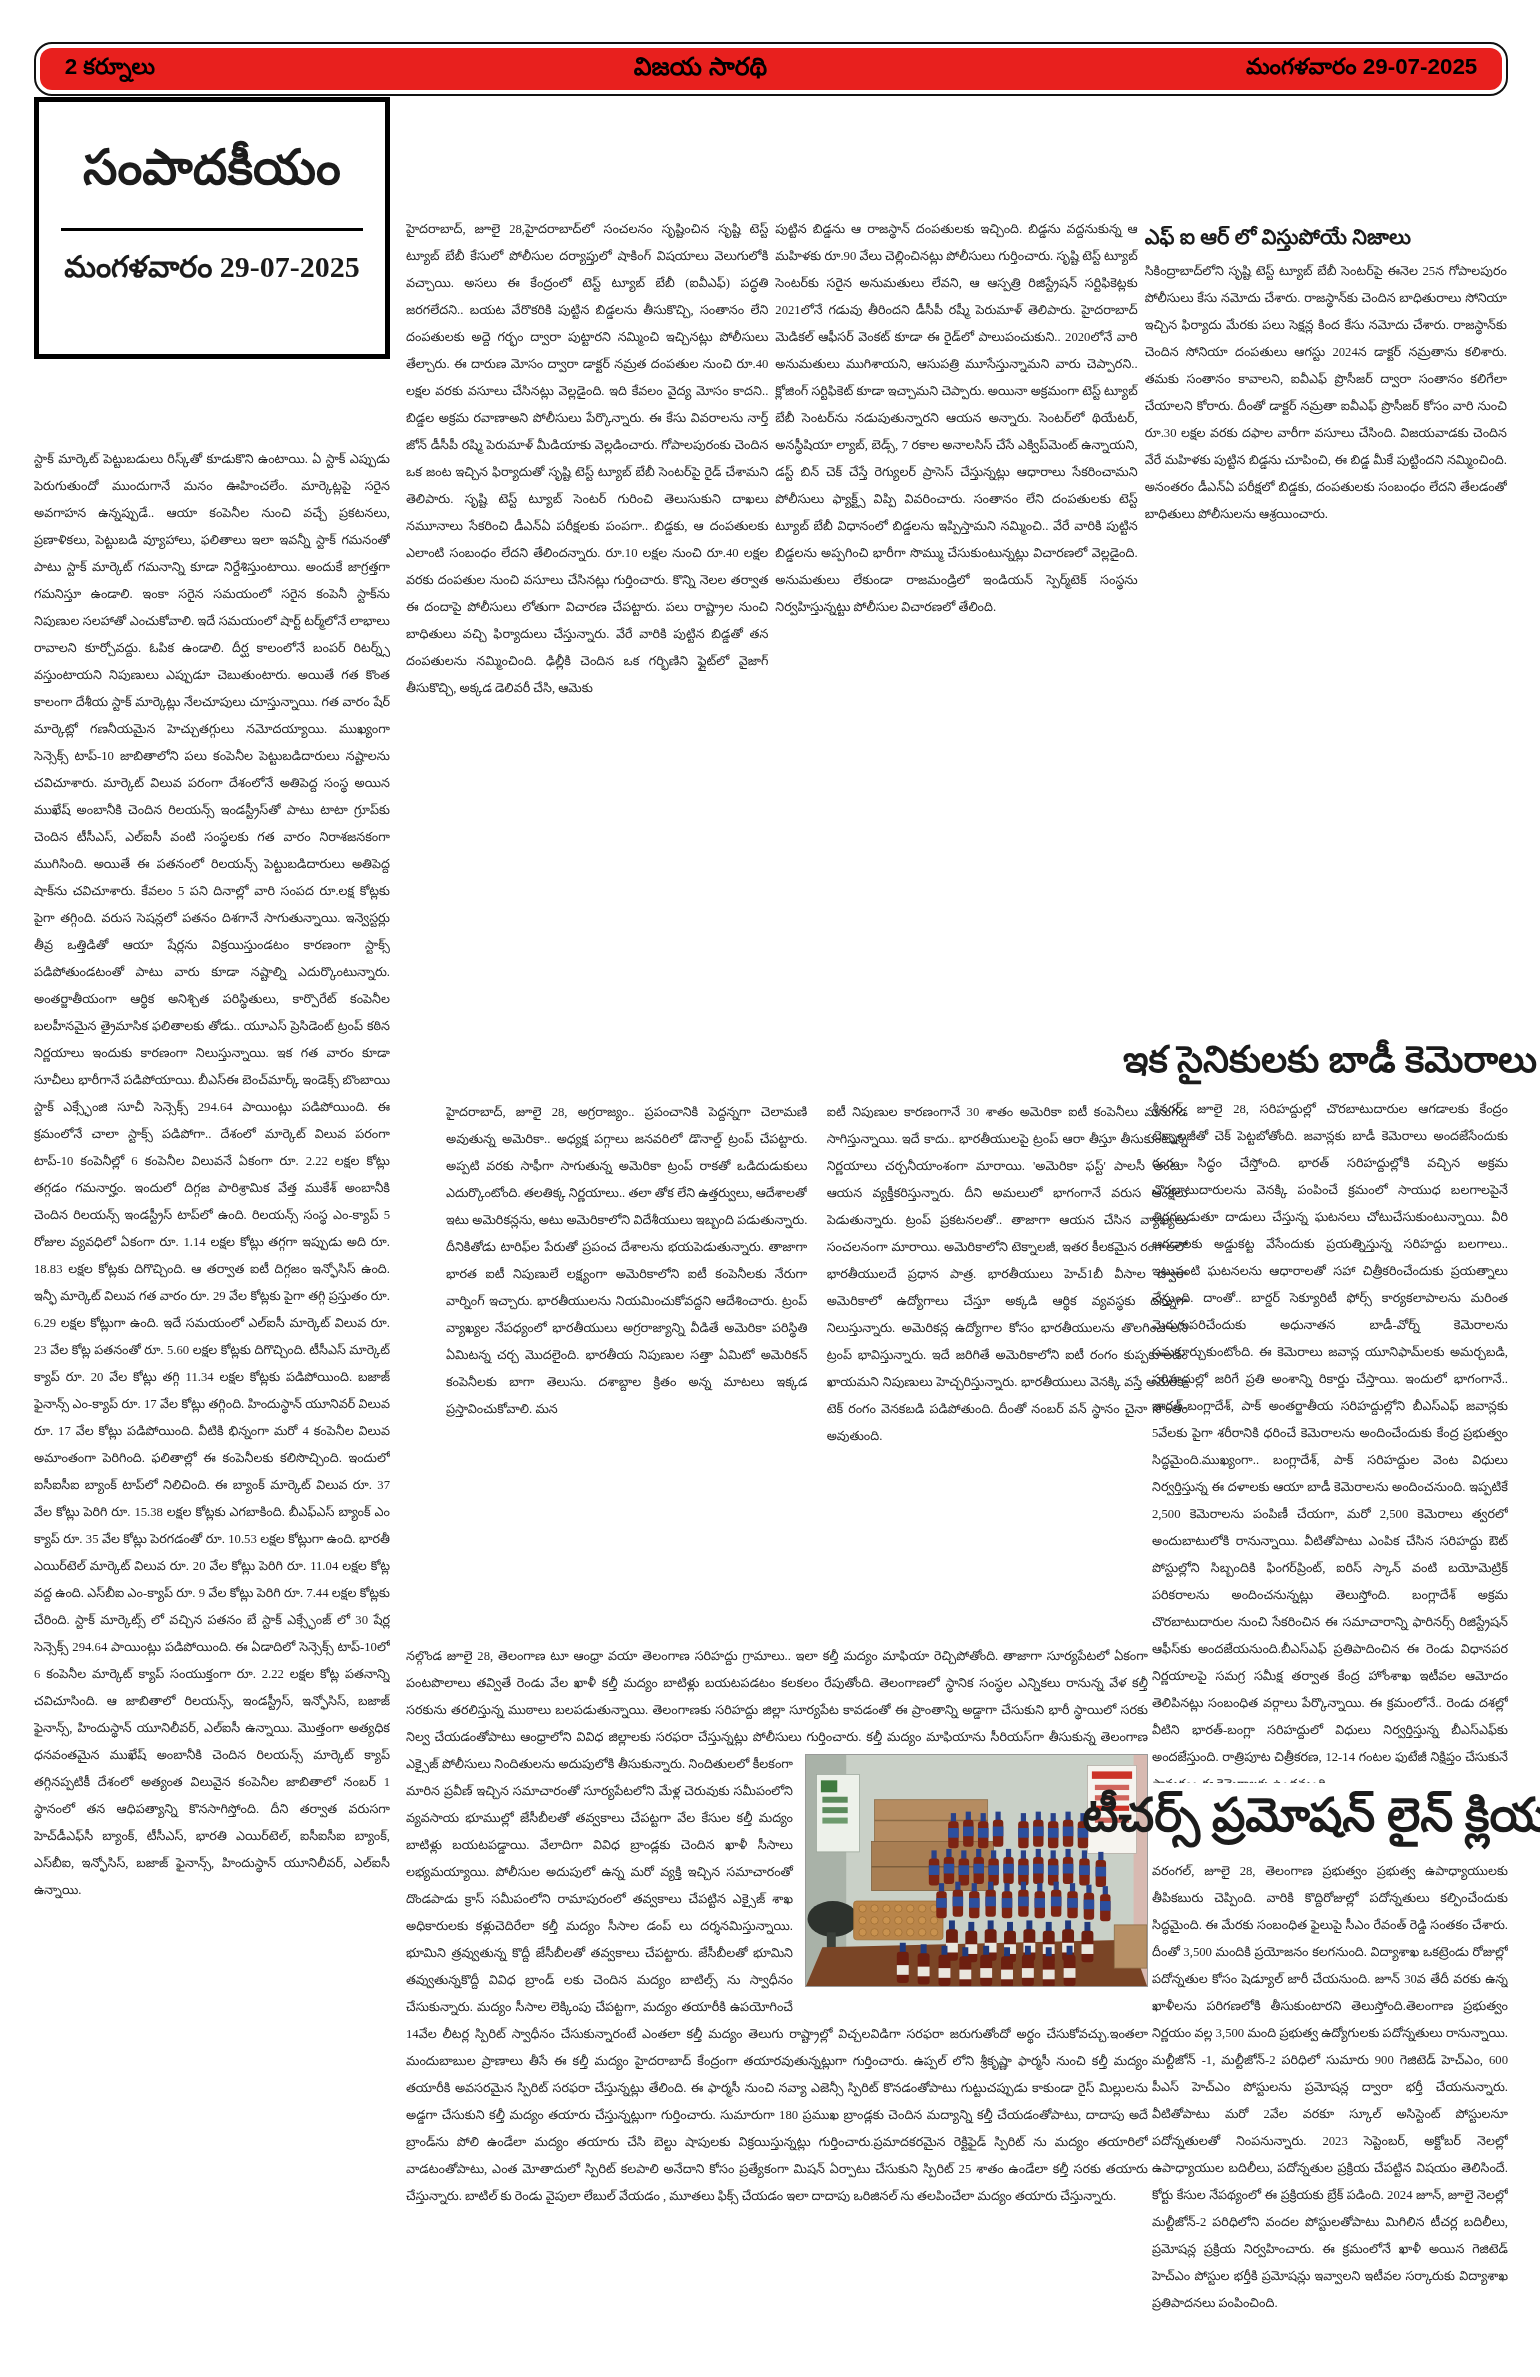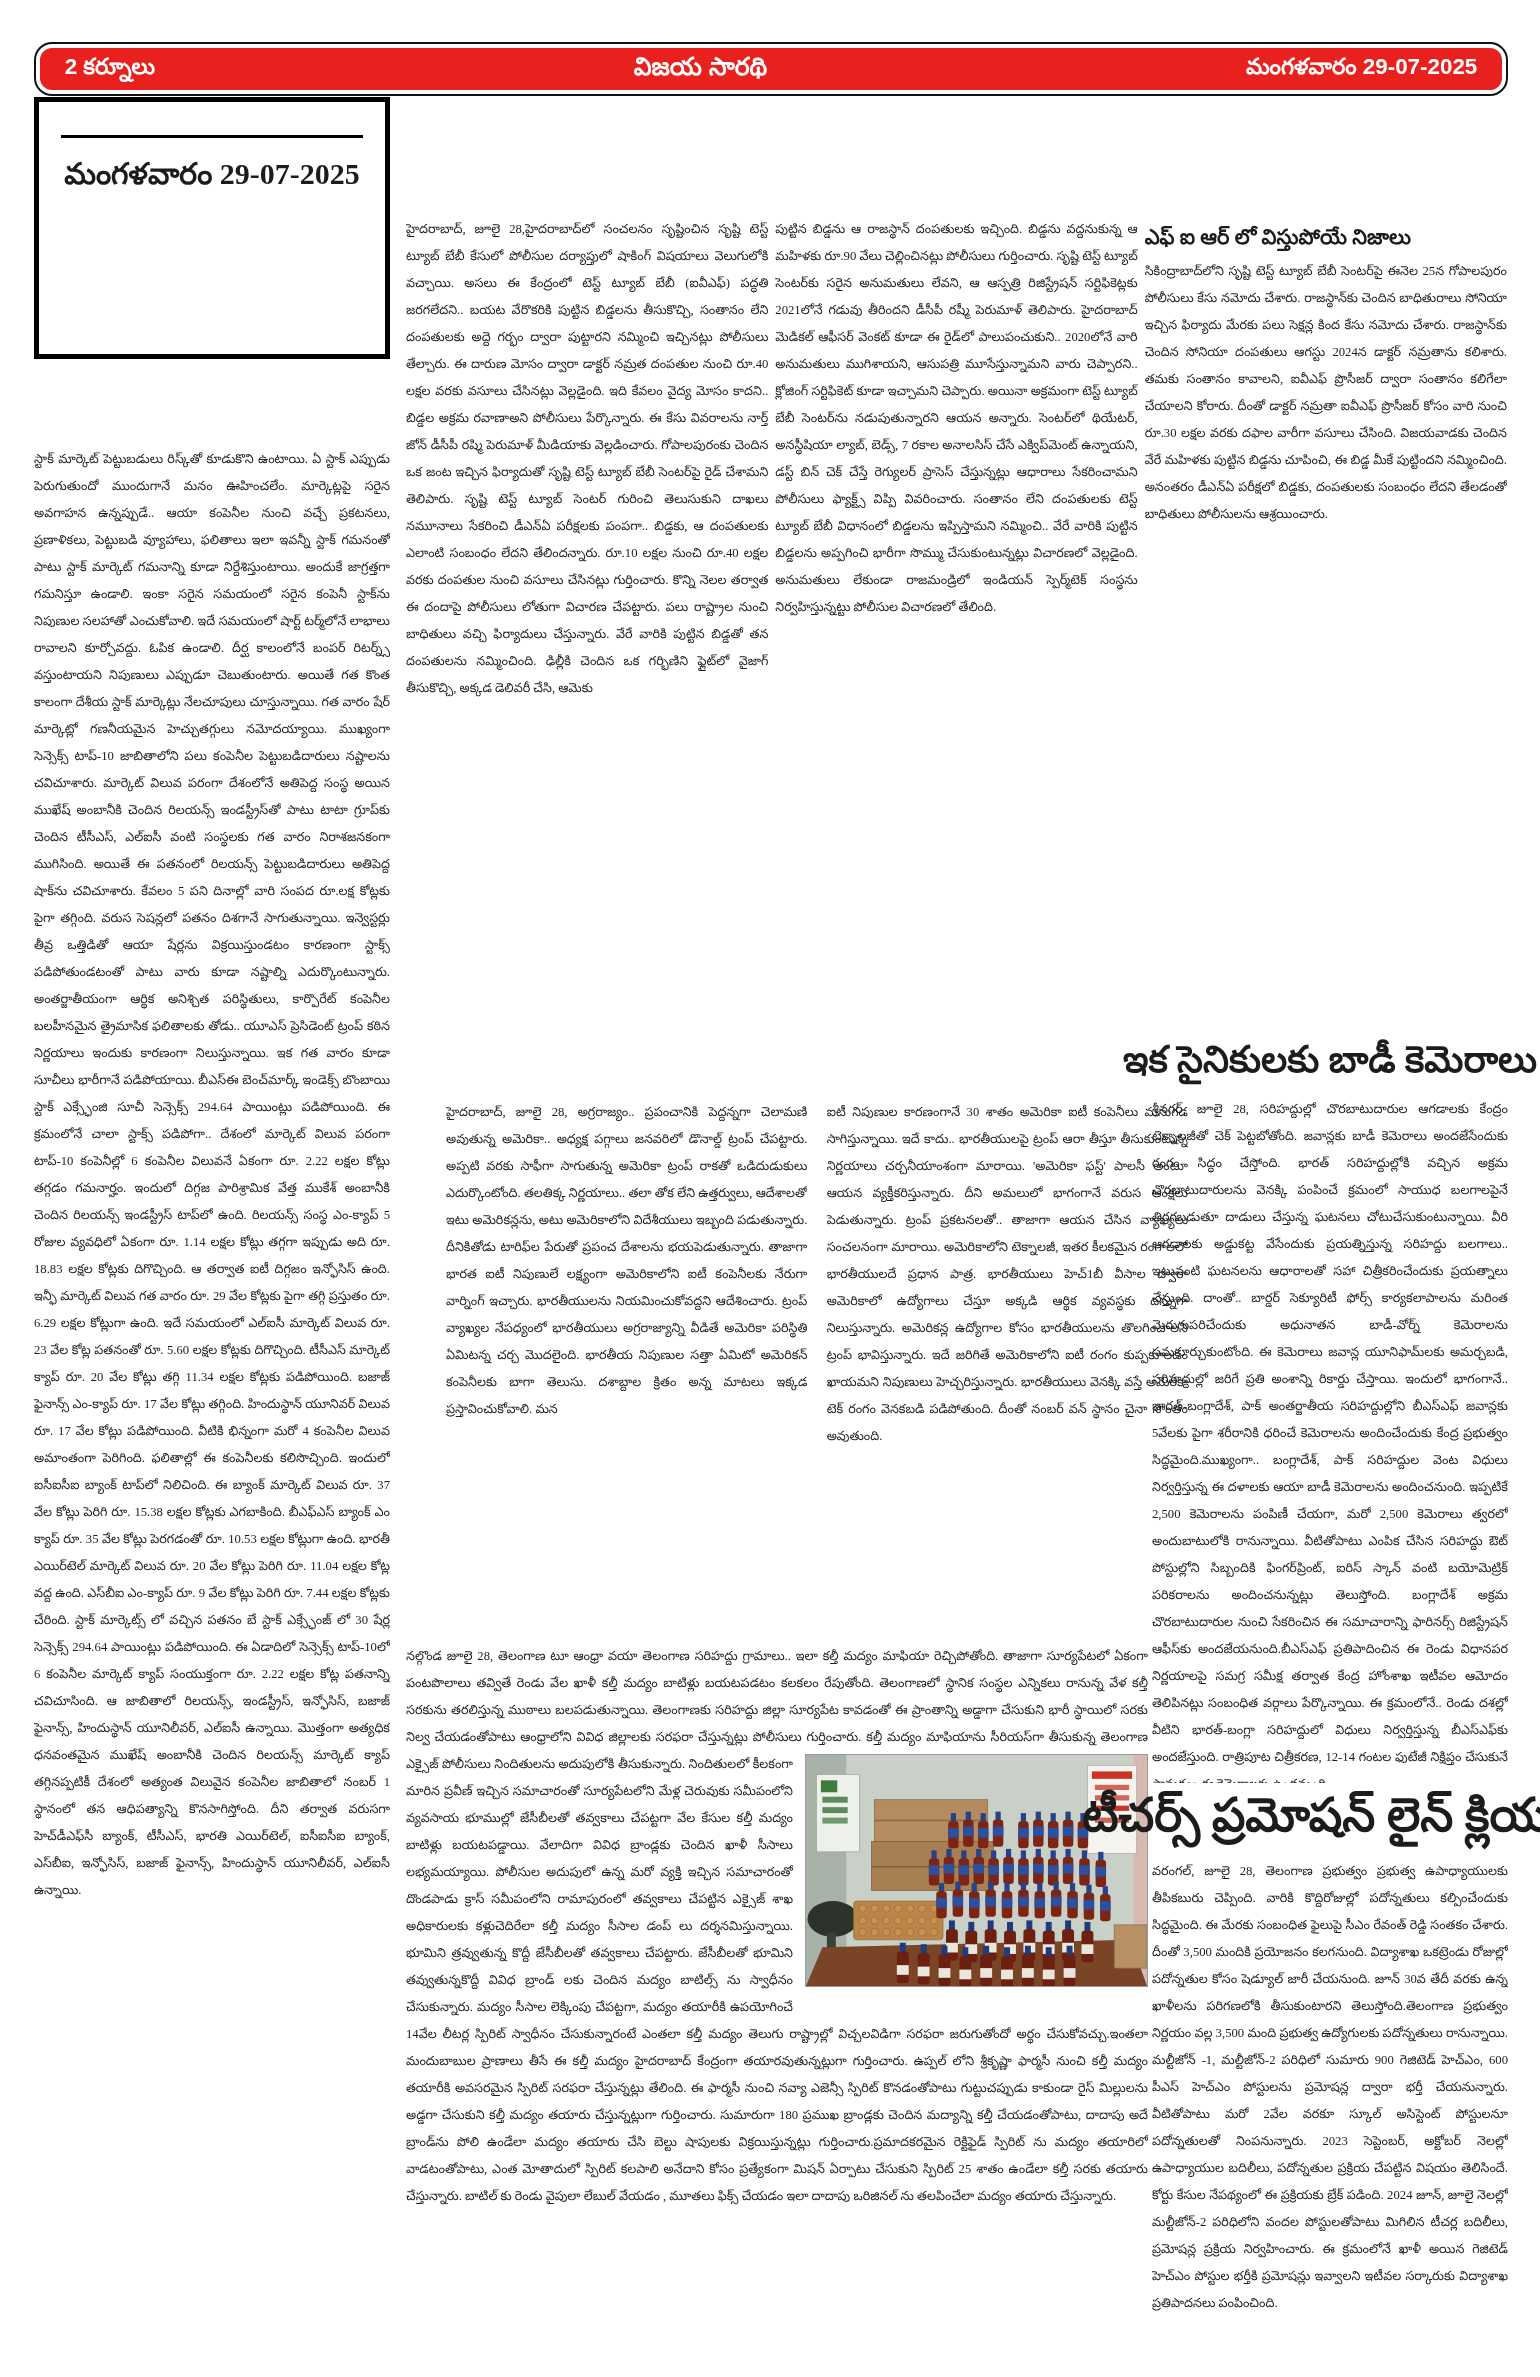--- a/index.html
+++ b/index.html
@@ -2,21 +2,21 @@
 <html style="font-size:12px"><head>
 <meta charset="utf-8">
 <style>
   html,body{margin:0;padding:0;background:#9a9a9a;}
   .page{position:relative;width:1541px;height:2377px;background:#ffffff;margin:0 auto;
         font-family:"Liberation Serif","DejaVu Serif",serif;color:#1c1c1c;overflow:hidden;}
   
   .bar-outer{position:absolute;left:34px;top:42px;width:1474px;height:54px;border:2.2px solid #111;
              border-radius:18px;background:#fff;padding:3.7px;box-sizing:border-box;}
   .bar{width:100%;height:100%;background:#e8201e;border-radius:12px;display:flex;align-items:center;
-       justify-content:space-between;padding:0 25px;box-sizing:border-box;color:#ffffff;
+       justify-content:space-between;padding:0 25px;box-sizing:border-box;color:#000000;
        font-weight:bold;font-size:22.4px;font-family:"Liberation Sans","DejaVu Sans",sans-serif;}
   .bar .center{font-size:25px;}
   
   .ed-box{position:absolute;left:34px;top:97px;width:356px;height:262px;border:5.2px solid #000;
           box-sizing:border-box;text-align:center;}
   .ed-title{margin-top:39px;font-size:49px;font-weight:bold;line-height:1.1;}
   .ed-rule{border-top:3px solid #000;margin:33px 22.4px 0 22.4px;}
   .ed-date{margin-top:19.4px;font-size:30px;font-weight:bold;}
   .ed-headline{position:absolute;left:34px;top:368px;width:356px;height:69px;display:flex;
                align-items:center;justify-content:center;font-size:24.6px;font-weight:bold;text-align:center;}
@@ -55,20 +55,21 @@
 
   <div class="bar-outer">
     <div class="bar">
       <span>2 కర్నూలు</span>
       <span class="center">విజయ సారథి</span>
       <span>మంగళవారం 29-07-2025</span>
     </div>
   </div>
 
   <div class="ed-box">
+    <div class="ed-title">సంపాదకీయం</div>
     <div class="ed-rule"></div>
     <div class="ed-date">మంగళవారం 29-07-2025</div>
   </div>
   <div class="ed-body">స్టాక్ మార్కెట్ పెట్టుబడులు రిస్క్‌తో కూడుకొని ఉంటాయి. ఏ స్టాక్ ఎప్పుడు పెరుగుతుందో ముందుగానే మనం ఊహించలేం. మార్కెట్లపై సరైన అవగాహన ఉన్నప్పుడే.. ఆయా కంపెనీల నుంచి వచ్చే ప్రకటనలు, ప్రణాళికలు, పెట్టుబడి వ్యూహాలు, ఫలితాలు ఇలా ఇవన్నీ స్టాక్ గమనంతో పాటు స్టాక్ మార్కెట్ గమనాన్ని కూడా నిర్దేశిస్తుంటాయి. అందుకే జాగ్రత్తగా గమనిస్తూ ఉండాలి. ఇంకా సరైన సమయంలో సరైన కంపెనీ స్టాక్‌ను నిపుణుల సలహాతో ఎంచుకోవాలి. ఇదే సమయంలో షార్ట్ టర్మ్‌లోనే లాభాలు రావాలని కూర్చోవద్దు. ఓపిక ఉండాలి. దీర్ఘ కాలంలోనే బంపర్ రిటర్న్స్ వస్తుంటాయని నిపుణులు ఎప్పుడూ చెబుతుంటారు. అయితే గత కొంత కాలంగా దేశీయ స్టాక్ మార్కెట్లు నేలచూపులు చూస్తున్నాయి. గత వారం షేర్ మార్కెట్లో గణనీయమైన హెచ్చుతగ్గులు నమోదయ్యాయి. ముఖ్యంగా సెన్సెక్స్ టాప్-10 జాబితాలోని పలు కంపెనీల పెట్టుబడిదారులు నష్టాలను చవిచూశారు. మార్కెట్ విలువ పరంగా దేశంలోనే అతిపెద్ద సంస్థ అయిన ముఖేష్ అంబానీకి చెందిన రిలయన్స్ ఇండస్ట్రీస్‌తో పాటు టాటా గ్రూప్‌కు చెందిన టీసీఎస్, ఎల్ఐసీ వంటి సంస్థలకు గత వారం నిరాశజనకంగా ముగిసింది. అయితే ఈ పతనంలో రిలయన్స్ పెట్టుబడిదారులు అతిపెద్ద షాక్‌ను చవిచూశారు. కేవలం 5 పని దినాల్లో వారి సంపద రూ.లక్ష కోట్లకు పైగా తగ్గింది. వరుస సెషన్లలో పతనం దిశగానే సాగుతున్నాయి. ఇన్వెస్టర్లు తీవ్ర ఒత్తిడితో ఆయా షేర్లను విక్రయిస్తుండటం కారణంగా స్టాక్స్ పడిపోతుండటంతో పాటు వారు కూడా నష్టాల్ని ఎదుర్కొంటున్నారు. అంతర్జాతీయంగా ఆర్థిక అనిశ్చిత పరిస్థితులు, కార్పొరేట్ కంపెనీల బలహీనమైన త్రైమాసిక ఫలితాలకు తోడు.. యూఎస్ ప్రెసిడెంట్ ట్రంప్ కఠిన నిర్ణయాలు ఇందుకు కారణంగా నిలుస్తున్నాయి. ఇక గత వారం కూడా సూచీలు భారీగానే పడిపోయాయి. బీఎస్ఈ బెంచ్‌మార్క్ ఇండెక్స్ బొంబాయి స్టాక్ ఎక్స్ఛేంజి సూచీ సెన్సెక్స్ 294.64 పాయింట్లు పడిపోయింది. ఈ క్రమంలోనే చాలా స్టాక్స్ పడిపోగా.. దేశంలో మార్కెట్ విలువ పరంగా టాప్-10 కంపెనీల్లో 6 కంపెనీల విలువనే ఏకంగా రూ. 2.22 లక్షల కోట్లు తగ్గడం గమనార్హం. ఇందులో దిగ్గజ పారిశ్రామిక వేత్త ముకేశ్ అంబానీకి చెందిన రిలయన్స్ ఇండస్ట్రీస్ టాప్‌లో ఉంది. రిలయన్స్ సంస్థ ఎం-క్యాప్ 5 రోజుల వ్యవధిలో ఏకంగా రూ. 1.14 లక్షల కోట్లు తగ్గగా ఇప్పుడు అది రూ. 18.83 లక్షల కోట్లకు దిగొచ్చింది. ఆ తర్వాత ఐటీ దిగ్గజం ఇన్ఫోసిస్ ఉంది. ఇన్ఫీ మార్కెట్ విలువ గత వారం రూ. 29 వేల కోట్లకు పైగా తగ్గి ప్రస్తుతం రూ. 6.29 లక్షల కోట్లుగా ఉంది. ఇదే సమయంలో ఎల్ఐసీ మార్కెట్ విలువ రూ. 23 వేల కోట్ల పతనంతో రూ. 5.60 లక్షల కోట్లకు దిగొచ్చింది. టీసీఎస్ మార్కెట్ క్యాప్ రూ. 20 వేల కోట్లు తగ్గి 11.34 లక్షల కోట్లకు పడిపోయింది. బజాజ్ ఫైనాన్స్ ఎం-క్యాప్ రూ. 17 వేల కోట్లు తగ్గింది. హిందుస్థాన్ యూనివర్ విలువ రూ. 17 వేల కోట్లు పడిపోయింది. వీటికి భిన్నంగా మరో 4 కంపెనీల విలువ అమాంతంగా పెరిగింది. ఫలితాల్లో ఈ కంపెనీలకు కలిసొచ్చింది. ఇందులో ఐసీఐసీఐ బ్యాంక్ టాప్‌లో నిలిచింది. ఈ బ్యాంక్ మార్కెట్ విలువ రూ. 37 వేల కోట్లు పెరిగి రూ. 15.38 లక్షల కోట్లకు ఎగబాకింది. బీఎఫ్ఎస్ బ్యాంక్ ఎం క్యాప్ రూ. 35 వేల కోట్లు పెరగడంతో రూ. 10.53 లక్షల కోట్లుగా ఉంది. భారతీ ఎయిర్‌టెల్ మార్కెట్ విలువ రూ. 20 వేల కోట్లు పెరిగి రూ. 11.04 లక్షల కోట్ల వద్ద ఉంది. ఎస్‌బీఐ ఎం-క్యాప్ రూ. 9 వేల కోట్లు పెరిగి రూ. 7.44 లక్షల కోట్లకు చేరింది. స్టాక్ మార్కెట్స్ లో వచ్చిన పతనం బే స్టాక్ ఎక్స్ఛేంజ్ లో 30 షేర్ల సెన్సెక్స్ 294.64 పాయింట్లు పడిపోయింది. ఈ ఏడాదిలో సెన్సెక్స్ టాప్-10లో 6 కంపెనీల మార్కెట్ క్యాప్ సంయుక్తంగా రూ. 2.22 లక్షల కోట్ల పతనాన్ని చవిచూసింది. ఆ జాబితాలో రిలయన్స్, ఇండస్ట్రీస్, ఇన్ఫోసిస్, బజాజ్ ఫైనాన్స్, హిందుస్థాన్ యూనిలీవర్, ఎల్ఐసీ ఉన్నాయి. మొత్తంగా అత్యధిక ధనవంతమైన ముఖేష్ అంబానీకి చెందిన రిలయన్స్ మార్కెట్ క్యాప్ తగ్గినప్పటికీ దేశంలో అత్యంత విలువైన కంపెనీల జాబితాలో నంబర్ 1 స్థానంలో తన ఆధిపత్యాన్ని కొనసాగిస్తోంది. దీని తర్వాత వరుసగా హెచ్‌డీఎఫ్‌సీ బ్యాంక్, టీసీఎస్, భారతి ఎయిర్‌టెల్, ఐసీఐసీఐ బ్యాంక్, ఎస్‌బీఐ, ఇన్ఫోసిస్, బజాజ్ ఫైనాన్స్, హిందుస్థాన్ యూనిలీవర్, ఎల్ఐసీ ఉన్నాయి.</div>
 
   <div class="lead-cols">
     <div class="col">హైదరాబాద్, జూలై 28,హైదరాబాద్‌లో సంచలనం సృష్టించిన సృష్టి టెస్ట్ ట్యూబ్ బేబీ కేసులో పోలీసుల దర్యాప్తులో షాకింగ్ విషయాలు వెలుగులోకి వచ్చాయి. అసలు ఈ కేంద్రంలో టెస్ట్ ట్యూబ్ బేబీ (ఐవీఎఫ్) పద్ధతి జరగలేదని.. బయట వేరొకరికి పుట్టిన బిడ్డలను తీసుకొచ్చి, సంతానం లేని దంపతులకు అద్దె గర్భం ద్వారా పుట్టారని నమ్మించి ఇచ్చినట్లు పోలీసులు తేల్చారు. ఈ దారుణ మోసం ద్వారా డాక్టర్ నమ్రత దంపతుల నుంచి రూ.40 లక్షల వరకు వసూలు చేసినట్లు వెల్లడైంది. ఇది కేవలం వైద్య మోసం కాదని.. బిడ్డల అక్రమ రవాణాఅని పోలీసులు పేర్కొన్నారు. ఈ కేసు వివరాలను నార్త్ జోన్ డీసీపీ రష్మి పెరుమాళ్ మీడియాకు వెల్లడించారు. గోపాలపురంకు చెందిన ఒక జంట ఇచ్చిన ఫిర్యాదుతో సృష్టి టెస్ట్ ట్యూబ్ బేబీ సెంటర్‌పై రైడ్ చేశామని తెలిపారు. సృష్టి టెస్ట్ ట్యూబ్ సెంటర్ గురించి తెలుసుకుని దాఖలు నమూనాలు సేకరించి డీఎన్ఏ పరీక్షలకు పంపగా.. బిడ్డకు, ఆ దంపతులకు ఎలాంటి సంబంధం లేదని తేలిందన్నారు. రూ.10 లక్షల నుంచి రూ.40 లక్షల వరకు దంపతుల నుంచి వసూలు చేసినట్లు గుర్తించారు. కొన్ని నెలల తర్వాత ఈ దందాపై పోలీసులు లోతుగా విచారణ చేపట్టారు. పలు రాష్ట్రాల నుంచి బాధితులు వచ్చి ఫిర్యాదులు చేస్తున్నారు. వేరే వారికి పుట్టిన బిడ్డతో తన దంపతులను నమ్మించింది. ఢిల్లీకి చెందిన ఒక గర్భిణిని ఫ్లైట్‌లో వైజాగ్ తీసుకొచ్చి, అక్కడ డెలివరీ చేసి, ఆమెకు</div>
     <div class="col">పుట్టిన బిడ్డను ఆ రాజస్థాన్ దంపతులకు ఇచ్చింది. బిడ్డను వద్దనుకున్న ఆ మహిళకు రూ.90 వేలు చెల్లించినట్లు పోలీసులు గుర్తించారు. సృష్టి టెస్ట్ ట్యూబ్ సెంటర్‌కు సరైన అనుమతులు లేవని, ఆ ఆస్పత్రి రిజిస్ట్రేషన్ సర్టిఫికెట్లకు 2021లోనే గడువు తీరిందని డీసీపీ రష్మీ పెరుమాళ్ తెలిపారు. హైదరాబాద్ మెడికల్ ఆఫీసర్ వెంకట్ కూడా ఈ రైడ్‌లో పాలుపంచుకుని.. 2020లోనే వారి అనుమతులు ముగిశాయని, ఆసుపత్రి మూసేస్తున్నామని వారు చెప్పారని.. క్లోజింగ్ సర్టిఫికెట్ కూడా ఇచ్చామని చెప్పారు. అయినా అక్రమంగా టెస్ట్ ట్యూబ్ బేబీ సెంటర్‌ను నడుపుతున్నారని ఆయన అన్నారు. సెంటర్‌లో థియేటర్, అనస్థీషియా ల్యాబ్, బెడ్స్, 7 రకాల అనాలసిస్ చేసే ఎక్విప్‌మెంట్ ఉన్నాయని, డస్ట్ బిన్ చెక్ చేస్తే రెగ్యులర్ ప్రాసెస్ చేస్తున్నట్లు ఆధారాలు సేకరించామని పోలీసులు ఫ్యాక్ట్స్ విప్పి వివరించారు. సంతానం లేని దంపతులకు టెస్ట్ ట్యూబ్ బేబీ విధానంలో బిడ్డలను ఇప్పిస్తామని నమ్మించి.. వేరే వారికి పుట్టిన బిడ్డలను అప్పగించి భారీగా సొమ్ము చేసుకుంటున్నట్లు విచారణలో వెల్లడైంది. అనుమతులు లేకుండా రాజమండ్రిలో ఇండియన్ స్పెర్మ్‌టెక్ సంస్థను నిర్వహిస్తున్నట్టు పోలీసుల విచారణలో తేలింది.</div>
     <div class="col">
       <div class="subhead">ఎఫ్ ఐ ఆర్ లో విస్తుపోయే నిజాలు</div>

